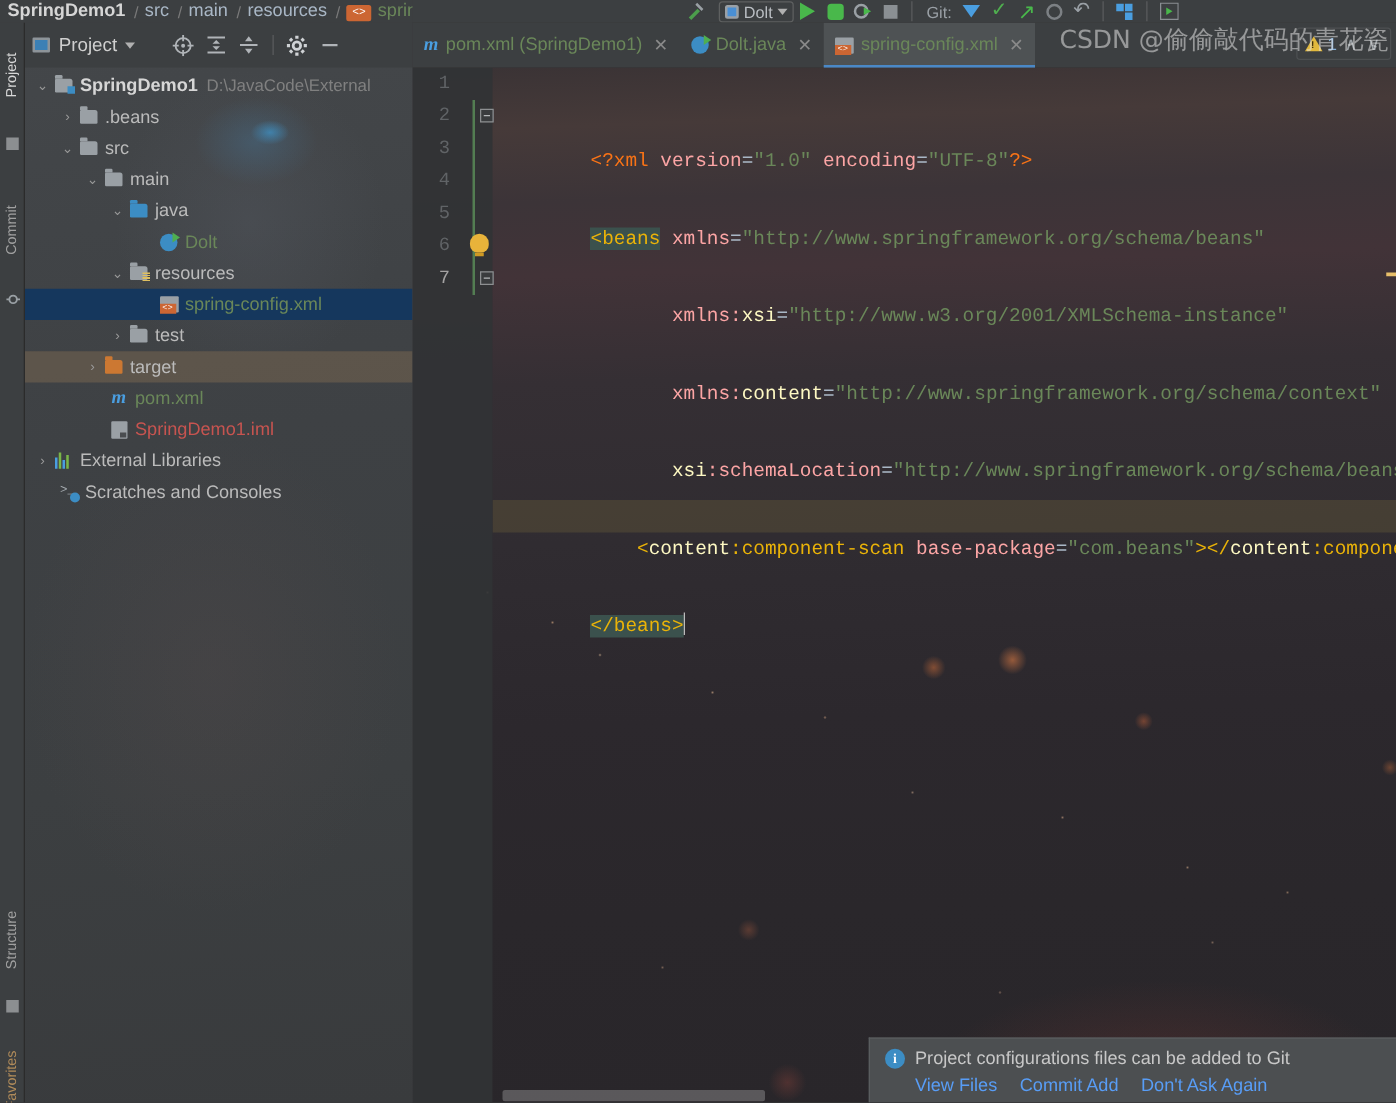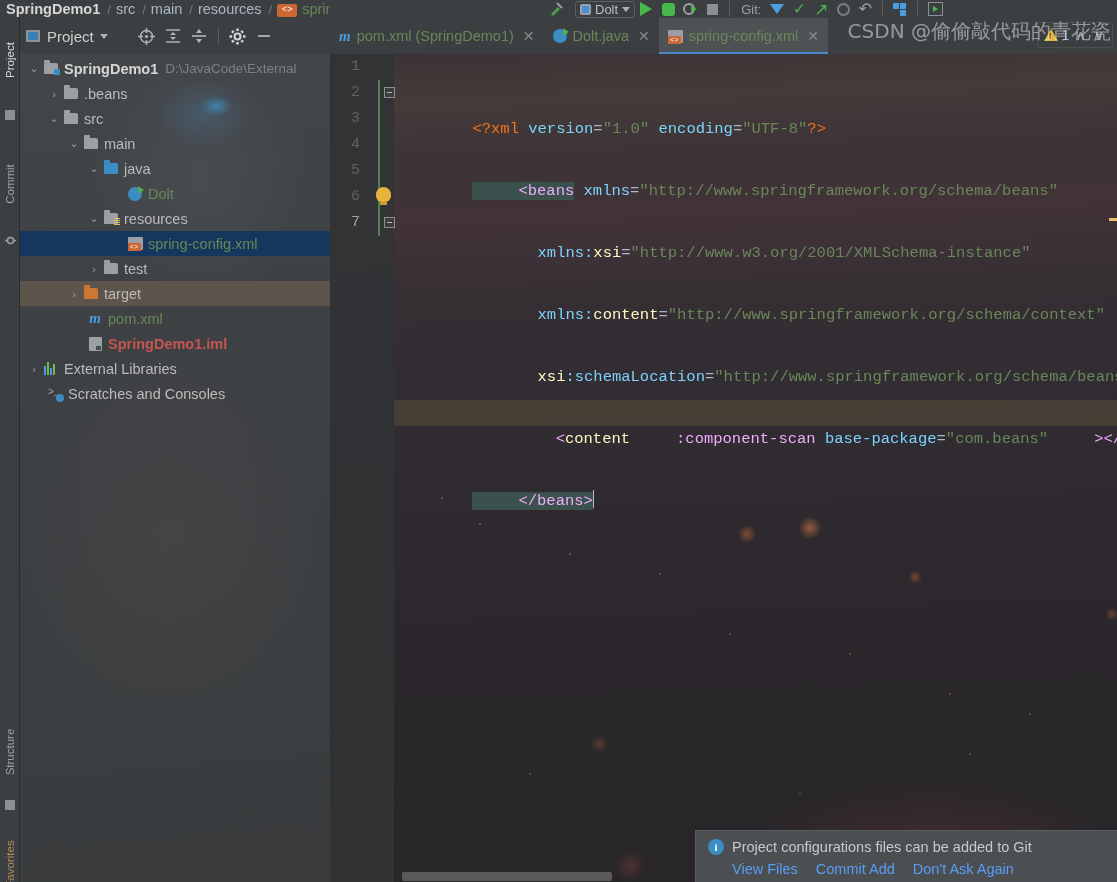--- a/index.html
+++ b/index.html
@@ -100,21 +100,21 @@
     display:flex; align-items:center; height:25px; padding-left:6px;
     white-space:nowrap; position:relative;
   }
   .node .arr{ width:16px; text-align:center; color:#9a9a9a; font-size:11px; flex:0 0 16px; }
   .node .ico{ width:18px; flex:0 0 18px; display:flex; align-items:center; justify-content:center; margin-right:4px;}
   .node .lbl{ color:#bbbbbb; }
   .node .sub{ color:#808080; font-size:13.5px; margin-left:7px; }
   .node.sel{ background:#15375d; }
   .node.hover{ background:rgba(150,120,85,.35); }
   .lbl.green{ color:#6a8759; }
-  .lbl.red{ color:#c75450;font-weight:bold; }
+  .lbl.red{ color:#c75450; }
   .lbl.bold{ font-weight:bold; color:#d6d6d6; }
   .fold-gray{ width:14px;height:11px;background:#9aa0a5;border-radius:1px 2px 1px 1px; position:relative;}
   .fold-gray:before{content:"";position:absolute;left:0;top:-3px;width:6px;height:3px;background:#9aa0a5;border-radius:1px 1px 0 0;}
   .fold-blue{ width:14px;height:11px;background:#3c8dc4;border-radius:1px 2px 1px 1px; position:relative;}
   .fold-blue:before{content:"";position:absolute;left:0;top:-3px;width:6px;height:3px;background:#3c8dc4;border-radius:1px 1px 0 0;}
   .fold-orange{ width:14px;height:11px;background:#cc7832;border-radius:1px 2px 1px 1px; position:relative;}
   .fold-orange:before{content:"";position:absolute;left:0;top:-3px;width:6px;height:3px;background:#cc7832;border-radius:1px 1px 0 0;}
   .badge-sq{ position:absolute; right:-2px; bottom:-1px; width:6px;height:6px;background:#3c8dc4; }
   .badge-res{ position:absolute; right:-2px; bottom:-1px; width:6px;height:7px;
     background:repeating-linear-gradient(#e0c060 0 1px,transparent 1px 2px); }
@@ -218,22 +218,22 @@
 
   
   .code{
     position:absolute; left:64px; top:36px; right:0; bottom:0;
     font-family:"Liberation Mono", monospace; font-size:15.5px;
     z-index:5; padding-top:0; white-space:pre; overflow:hidden;
   }
   .cline{ height:26px; line-height:26px; padding-left:4px; position:relative; white-space:pre; }
   .cline.hl{ background:rgba(120,105,60,.30); }
   .tk-prolog{ color:#f97316; }
-  .tk-tag{ color:#f0abfc;padding-left:46px; }
-  .tk-attr2{ color:#7dd3fc; }
+  .tk-tag{ color:#eab308; }
+  .tk-attr2{ color:#fca5a5; }
   .tk-str{ color:#6a8759; }
   .tk-eq{ color:#a9b7c6; }
   .tk-ns{ color:#fef9c3; }
   .hl-brace{ background:#3b514d; }
   .caret{ display:inline-block; width:1px; height:18px; background:#bbbbbb;
           vertical-align:-3px; }
 
   
   .hscroll{
     position:absolute; left:64px; bottom:0; width:723px; height:12px; z-index:7;

